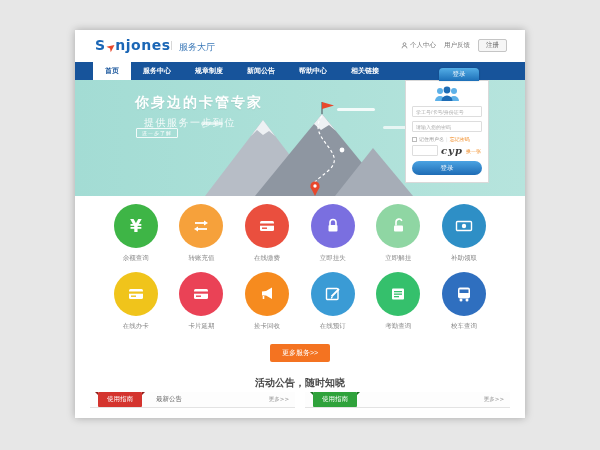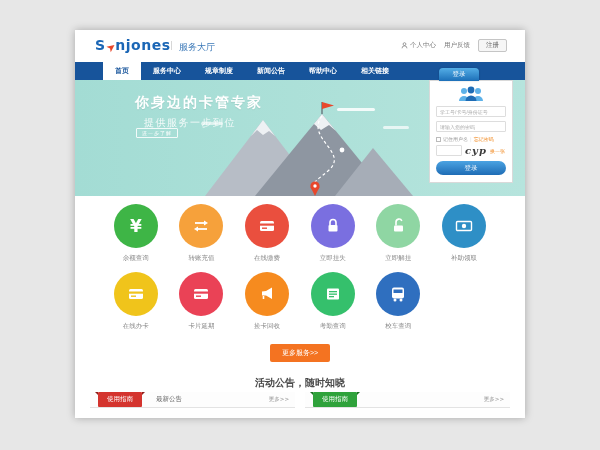--- a/index.html
+++ b/index.html
@@ -16,41 +16,41 @@
   .logo .plane { color:#e8472b; display:inline-block; transform:rotate(-38deg) translateY(1px);
     font-size:11px; }
   .portal { position:absolute; left:104px; top:11px; font-size:9px; color:#3c79b8; }
   .portal-div { position:absolute; left:95px; top:10px; color:#ccc; font-size:9px; }
   .hdr-right { position:absolute; right:18px; top:9px; display:flex; align-items:center; gap:8px; }
   .hdr-link { font-size:6.5px; color:#777; text-decoration:none; display:flex; align-items:center; gap:2px;}
   .reg-btn { font-size:6.5px; color:#666; background:#f6f6f6; border:1px solid #c5c5c5;
     border-radius:2px; padding:1px 7px; cursor:pointer; }
 
   
-  .nav { height:18px; background:#17549b; display:flex; align-items:stretch; padding-left:28px; }
+  .nav { height:18px; background:#17549b; display:flex; align-items:stretch; padding-left:18px; }
   .nav a { font-size:7px; color:#fff; text-decoration:none; display:flex; align-items:center;
     padding:0 12px;font-weight:bold; }
   .nav a.active { background:#fff; color:#17549b; font-weight:bold; }
 
   
   .hero { position:relative; height:116px; background:linear-gradient(90deg,#a3dcd4,#aee1d9 60%,#b6e4dd); overflow:hidden; }
   .hero-title { position:absolute; left:60px; top:14px; font-size:14px; font-weight:bold; color:#fff;
     letter-spacing:2px; text-shadow:0 1px 1px rgba(0,0,0,.08); }
   .hero-sub { position:absolute; left:69px; top:36px; font-size:10px; color:#fdfefe;
     letter-spacing:1.5px; opacity:.9; }
   .hero-cta { position:absolute; left:61px; top:48px; font-size:5px; color:#fff;
     border:1px solid rgba(255,255,255,.85); padding:1px 5px; border-radius:1px; cursor:pointer;
     background:transparent; letter-spacing:1px;}
   .mnt { position:absolute; left:112px; bottom:0; }
 
   
   .login-tab { position:absolute; left:364px; top:38px; width:40px; height:13px; z-index:5;
     background:linear-gradient(#54aee6,#1c6fb8); color:#fff; font-size:6.5px; text-align:center;
     line-height:13px; border-radius:4px 4px 0 0; cursor:pointer; box-shadow:0 0 2px rgba(0,0,0,.2); }
-  .login { position:absolute; left:354px; top:50px; width:84px; height:103px; z-index:4;
+  .login { position:absolute; left:330px; top:50px; width:84px; height:103px; z-index:4;
     background:#fff; border:1px solid #d9d9d9; padding:5px 6px 4px; }
   .users-ico { display:block; margin:0 auto 4px; }
   .login input[type=text] { display:block; width:100%; height:11px; border:1px solid #ddd;
     border-radius:1px; font-size:5px; color:#555; padding:0 3px; margin-bottom:4px; background:#fff; }
   .login input::placeholder { color:#aaa; font-size:5px; }
   .l-row { display:flex; align-items:center; gap:2px; font-size:5px; color:#999; margin-bottom:3px; }
   .cb { width:5px; height:5px; border:1px solid #bbb; background:#fff; display:inline-block; cursor:pointer; }
   .forgot { color:#f08519; cursor:pointer; }
   .l-div { color:#ddd; }
   .cap-row { display:flex; align-items:center; gap:3px; margin-bottom:5px; }
@@ -260,20 +260,30 @@
     <div class="svc">
       <div class="svc-circle" style="background: rgb(246, 139, 31); --c: #f68b1f;">
         <svg width="20" height="20" viewBox="0 0 20 20">
           <polygon points="15,3.5 15,15 9,11.5 5,11.5 5,7.5 9,7" fill="#fff"></polygon>
           <path d="M6.5 12 v3" stroke="#fff" stroke-width="1.6"></path>
         </svg>
           </div>
       <div class="svc-label">捡卡回收</div>
     </div>
 
+    <div class="svc">
+      <div class="svc-circle" style="background: rgb(58, 155, 213); --c: #3a9bd5;">
+        <svg width="20" height="20" viewBox="0 0 20 20">
+          <rect x="3.5" y="4.5" width="11.5" height="11" rx="1" fill="none" stroke="#fff" stroke-width="1.4"></rect>
+          <path d="M8.5 12.5 L16 5" stroke="#fff" stroke-width="1.8"></path>
+          <polygon points="8,13 10,13 8,15" fill="#fff"></polygon>
+        </svg>
+          </div>
+      <div class="svc-label">在线预订</div>
+    </div>
 
     <div class="svc">
       <div class="svc-circle" style="background: rgb(53, 192, 108); --c: #35c06c;">
         <svg width="20" height="20" viewBox="0 0 20 20">
           <rect x="4" y="4.5" width="12" height="11" rx="1" fill="#fff"></rect>
           <rect x="6" y="7" width="8" height="1.3" class="cut"></rect>
           <rect x="6" y="9.5" width="8" height="1.3" class="cut"></rect>
           <rect x="6" y="12" width="5" height="1.3" class="cut"></rect>
         </svg>
           </div>

